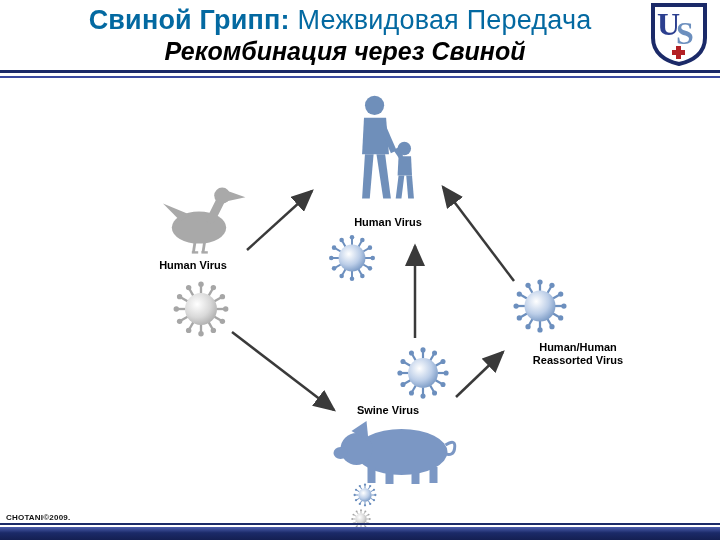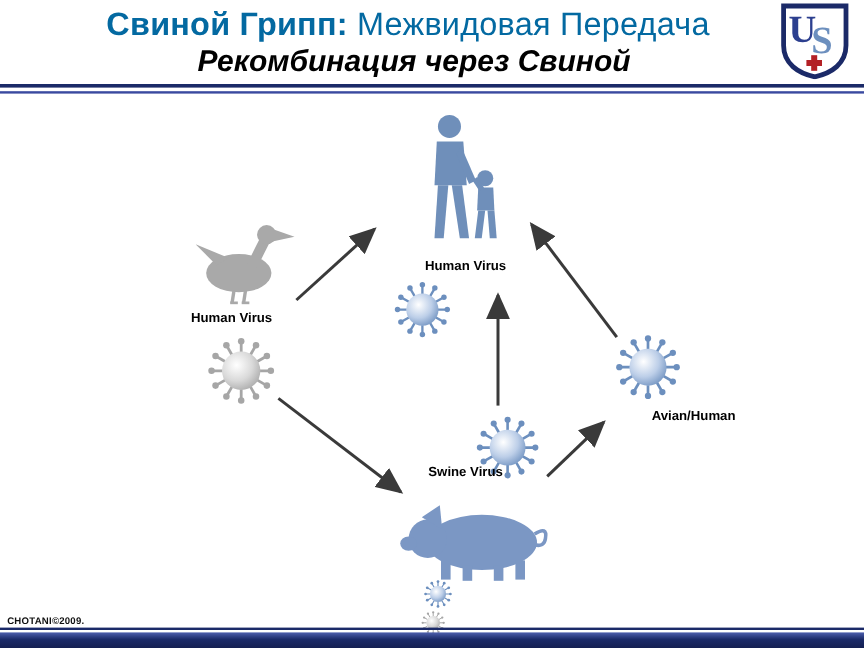--- a/index.html
+++ b/index.html
@@ -36,21 +36,21 @@
   .v-reassort{left:510px;top:276px;}
   .v-swine{left:394px;top:344px;}
   .v-small1{left:352px;top:482px;}
   .v-small2{left:350px;top:508px;}
   .lbl{
     position:absolute;text-align:center;color:#000;
     font-size:11px;font-weight:700;line-height:13px;
   }
   .lbl-human{left:338px;top:216px;width:100px;}
   .lbl-avian{left:143px;top:259px;width:100px;}
-  .lbl-swine{left:338px;top:388px;width:100px;}
+  .lbl-swine{left:338px;top:404px;width:100px;}
   .lbl-reassort{left:512px;top:341px;width:132px;}
   .arrows{position:absolute;left:0;top:0;width:720px;height:540px;pointer-events:none;}
   
   .footer-line{position:absolute;top:523px;left:0;width:720px;height:2px;background:#1b2a68;}
   .footer-bar{
     position:absolute;top:527px;left:0;width:720px;height:13px;
     background:linear-gradient(180deg,#4d5fae 0%,#1b2a68 45%,#141f52 100%);
   }
   .credit{
     position:absolute;left:6px;top:513px;font-size:8px;font-weight:700;color:#111;
@@ -328,21 +328,22 @@
         <circle cx="44.75" cy="9.92" r="2.8" fill="#a6a6a6"></circle>
         <line x1="45.86" y1="24.00" x2="54.08" y2="19.25" stroke="#a6a6a6" stroke-width="2.4"></line>
         <circle cx="54.08" cy="19.25" r="2.8" fill="#a6a6a6"></circle>
         <circle cx="32" cy="32" r="16.5" fill="url(#vg5)"></circle>
       </svg></span>
 
   <div class="lbl lbl-human">Human Virus</div>
   <div class="lbl lbl-avian">Human Virus</div>
   <div class="lbl lbl-swine">Swine Virus</div>
   <div class="lbl lbl-reassort">
-    <div>Avian/Human</div>
+    <div>Human/Human</div>
+    <div>Reassorted Virus</div>
   </div>
 
   <svg class="arrows" viewBox="0 0 720 540">
     <defs>
       <marker id="ah" markerWidth="10" markerHeight="8" refX="8" refY="4" orient="auto">
         <path d="M0,0 L9,4 L0,8 Z" fill="#3a3a3a"></path>
       </marker>
     </defs>
     <line x1="247" y1="250" x2="312" y2="191" stroke="#3a3a3a" stroke-width="2.5" marker-end="url(#ah)"></line>
     <line x1="232" y1="332" x2="334" y2="410" stroke="#3a3a3a" stroke-width="2.5" marker-end="url(#ah)"></line>

